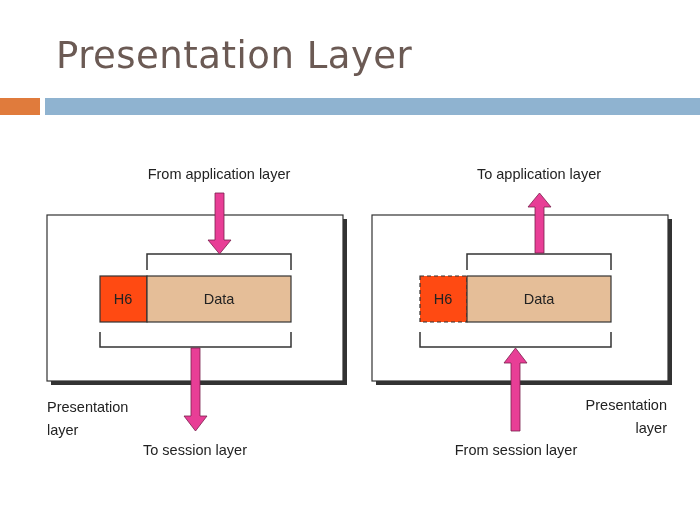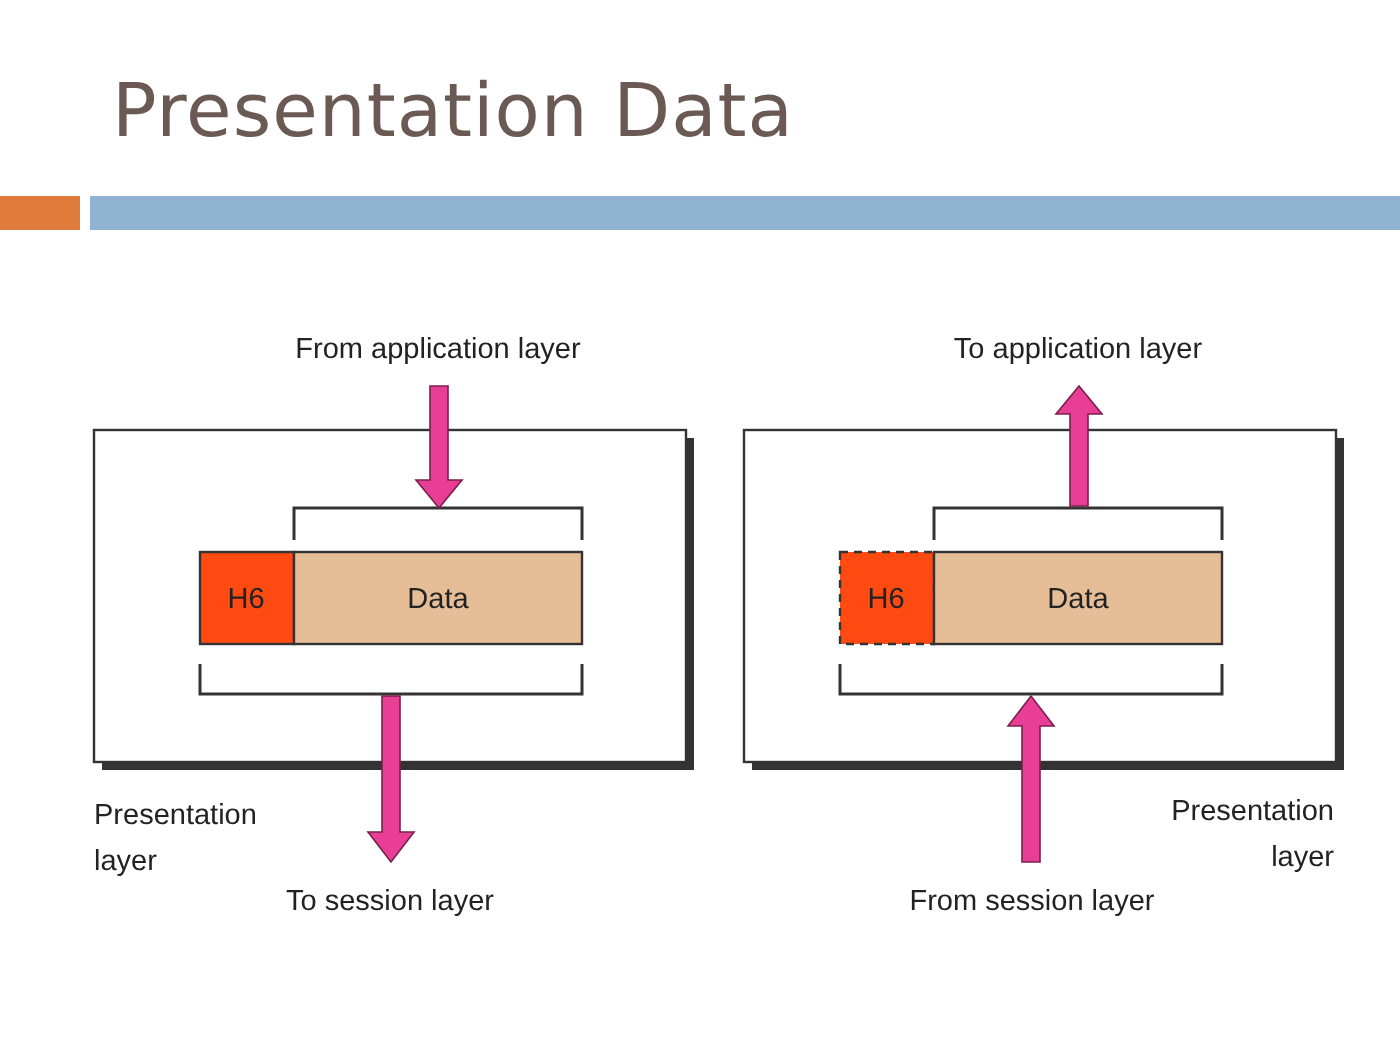--- a/index.html
+++ b/index.html
@@ -8,21 +8,21 @@
     .title { position:absolute; left:56px; top:34px; font-size:37px; color:#6b5a54;
       font-family:"DejaVu Sans", sans-serif; letter-spacing:0.5px; font-weight:normal; }
     .bar-orange { position:absolute; left:0; top:98px; width:40px; height:17px; background:#e07b3c; }
     .bar-blue { position:absolute; left:45px; top:98px; width:655px; height:17px; background:#8fb3d0; }
     svg.diagram { position:absolute; left:0; top:0; }
     .lbl-cond { font-family:"Liberation Sans", sans-serif; font-size:14.5px; fill:#222; }
   </style>
 </head>
 <body>
 
-<div class="title">Presentation Data</div>
+<div class="title">Presentation Layer</div>
 <div class="bar-orange"></div>
 <div class="bar-blue"></div>
 
 <svg class="diagram" width="700" height="525">
 
   <g>
 
     <rect x="51" y="219" width="296" height="166" fill="#333"></rect>
     <rect x="47" y="215" width="296" height="166" fill="#fff" stroke="#333" stroke-width="1.2"></rect>
 

